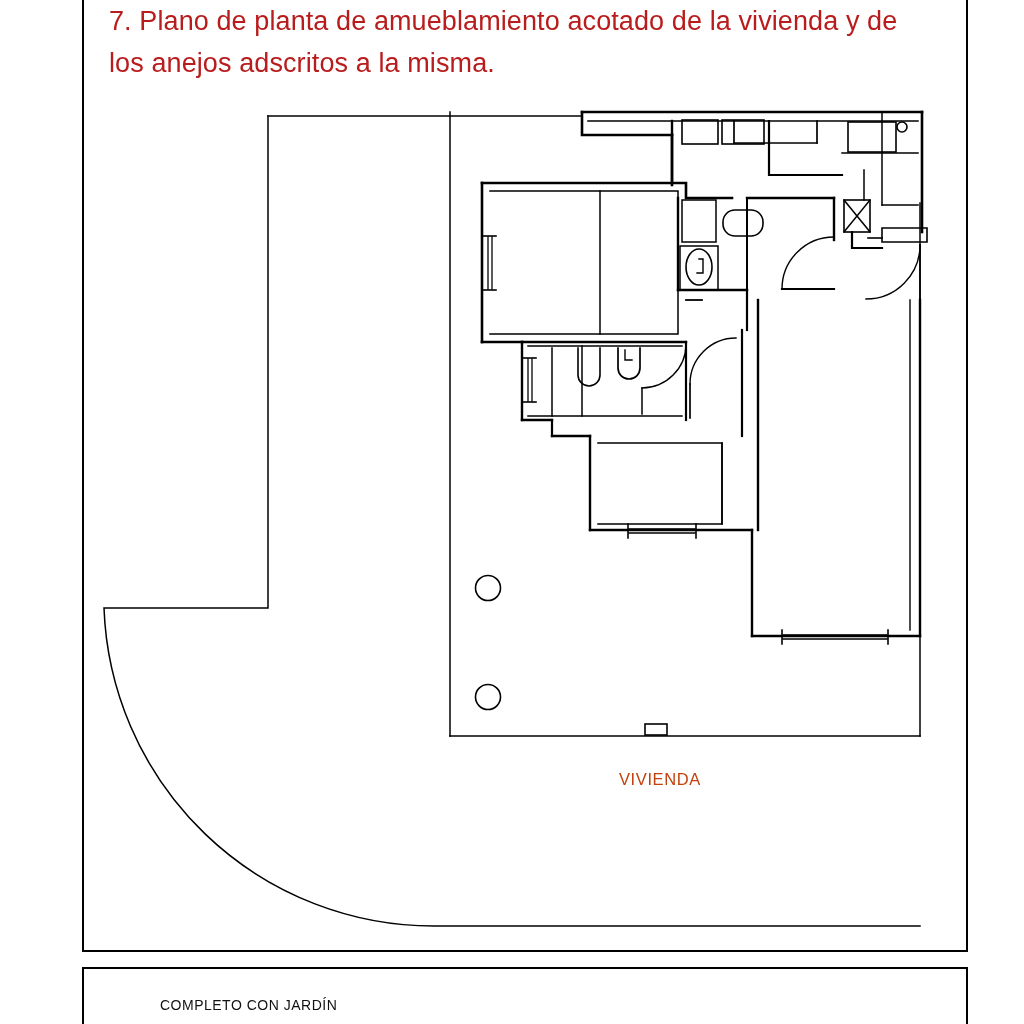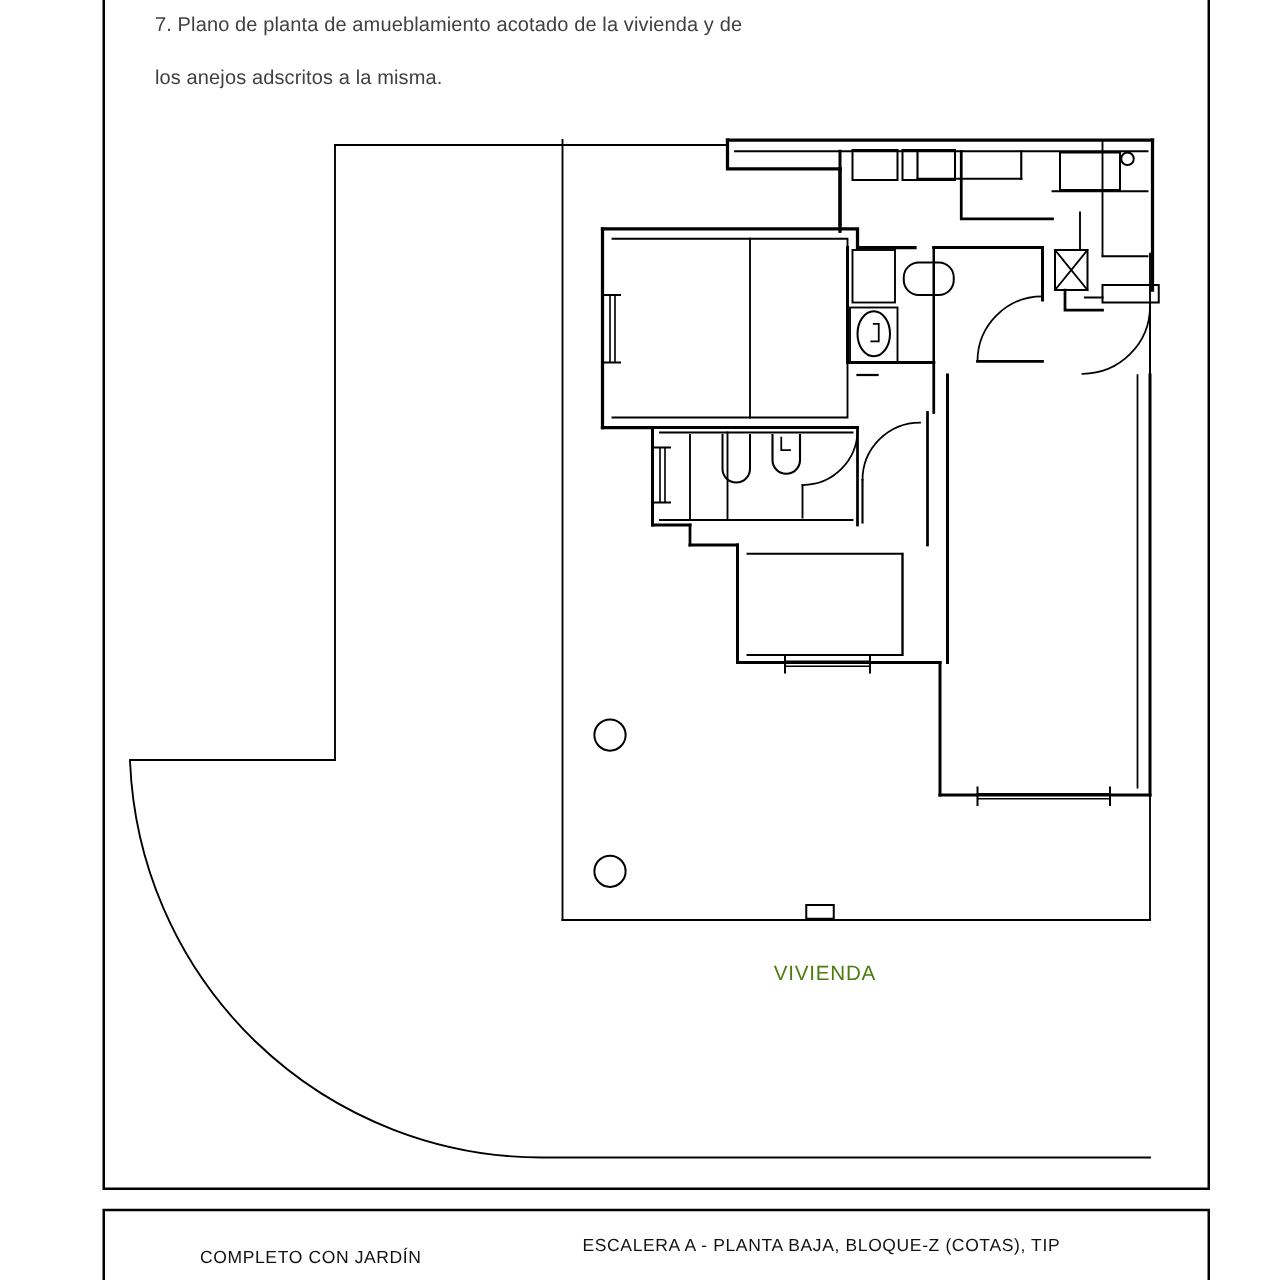--- a/index.html
+++ b/index.html
@@ -32,46 +32,46 @@
     width: 886px;
     height: 956px;
     border: 2px solid #000000;
     box-sizing: border-box;
     background: #ffffff;
   }
 
   
   .heading {
     position: absolute;
-    left: 124px;
+    left: 109px;
     top: 0px;
     width: 830px;
-    font-size: 16px;
+    font-size: 27px;
     line-height: 42px;
-    color: #404040;
+    color: #b91c1c;
     letter-spacing: 0.1px;
   }
   .heading-line { display: block; white-space: pre; }
 
   
   .plan-wrap {
     position: absolute;
     left: 82px;
     top: 0px;
     width: 886px;
     height: 952px;
   }
   .plan-svg { display: block; }
 
   
   .plan-label {
     position: absolute;
     font-size: 16.5px;
     letter-spacing: 0.6px;
-    color: #4d7c0f;
+    color: #c2410c;
     white-space: nowrap;
   }
   #label-vivienda { left: 619px; top: 770px; }
 
   
   .caption-frame {
     position: absolute;
     left: 82px;
     top: 967px;
     width: 886px;
@@ -318,15 +318,14 @@
       </g>
     </svg>
   </div>
 
   <div class="plan-label" id="label-vivienda">VIVIENDA</div>
 
   <div class="caption-frame"></div>
 
   <div class="caption-text" id="caption-left">COMPLETO CON JARDÍN</div>
 
-  <div class="caption-text" id="caption-right">ESCALERA A - PLANTA BAJA, BLOQUE-Z  (COTAS), TIP</div>
 
 </div>
 
 </body></html>

